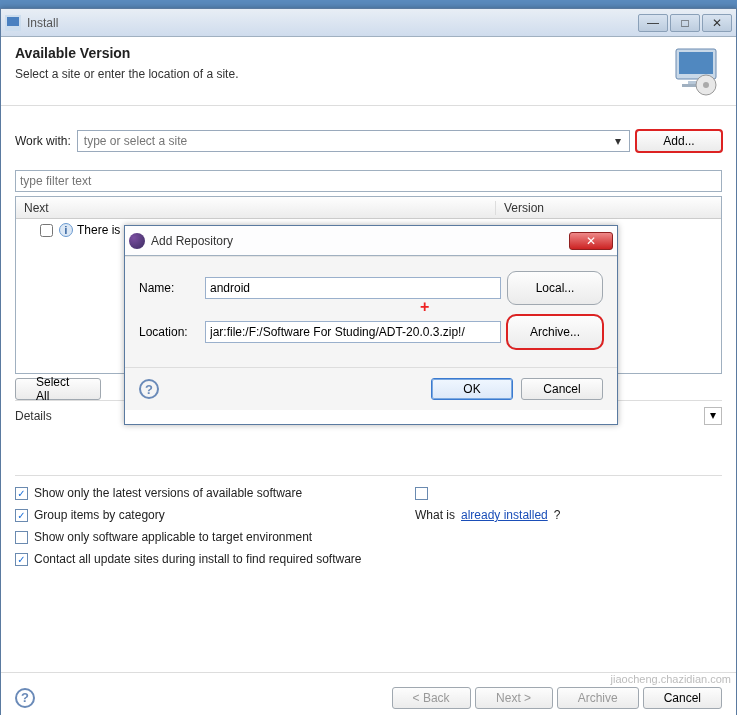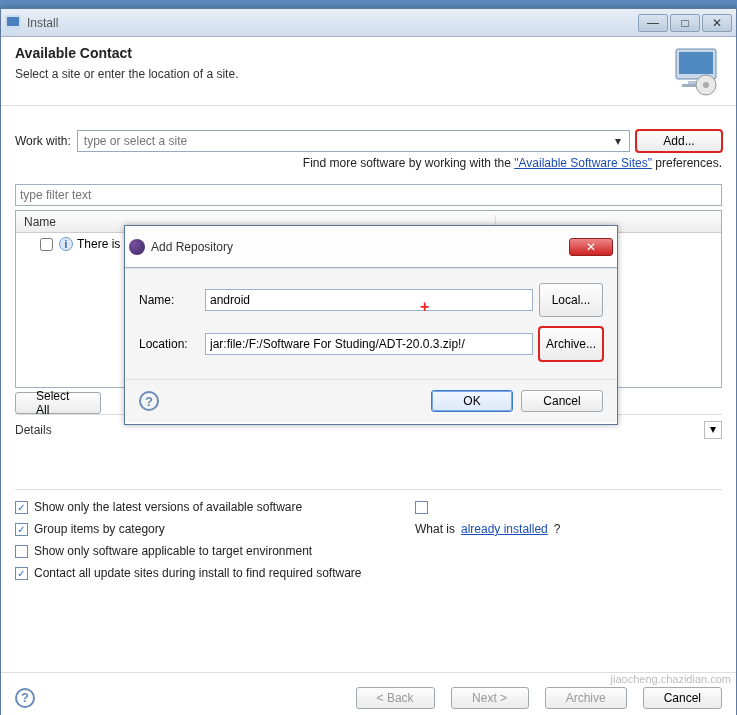--- a/index.html
+++ b/index.html
@@ -44,31 +44,31 @@
   .details-head .lbl { flex:1; color:#333;}
   .details-head .chev { width:18px; height:18px; background:#fff; border:1px solid #bbb; text-align:center; line-height:14px; }
   .details-body { height: 40px; }
   .options { margin-top: 10px; border-top:1px solid #ddd; padding-top: 10px; display:grid; grid-template-columns: 400px 1fr; row-gap: 8px; align-items:center;}
   .optrow { display:flex; align-items:center; gap:6px; color:#222;}
   .chkbox { width:13px; height:13px; border:1px solid #6a8ab0; background:#fff; display:inline-flex; align-items:center; justify-content:center; font-size:10px; color:#1a6ed8;}
   .whatis a { color:#1a4eb8; text-decoration:underline;}
   .footer { position:absolute; bottom:0; left:0; right:0; height:50px; border-top:1px solid #ddd; display:flex; align-items:center; padding: 0 14px; background:#fff;}
   .footer .help { flex:1; }
   .help-icon { width:20px; height:20px; border:2px solid #6a8ab8; border-radius:50%; display:inline-flex; align-items:center; justify-content:center; color:#6a8ab8; font-weight:bold; font-size:13px;}
-  .footer .btn { margin-left: 16px;}
+  .footer .btn { margin-left: 4px;}
   .btn.disabled { color:#999; }
   
   .dialog { top: 225px; left: 124px; width: 494px; height: 200px; z-index: 10;}
-  .dialog .titlebar { height: 42px; background: #fdfdfe; }
+  .dialog .titlebar { height: 30px; background: #fdfdfe; }
   .dialog .eclipse-icon { border-radius:50%; background: radial-gradient(circle at 30% 30%, #7a4ea0, #3a2a60); width:16px; height:16px;}
   .dlg-body { padding: 14px 14px 8px 14px; background: #f5f5f5; border-top:1px solid #e4e4e4;}
   .formrow { display:flex; align-items:center; gap:6px; margin-bottom: 10px;}
   .formrow label { width: 60px;}
   .formrow input { flex:1; height:22px; border:1px solid #9ab0cc; padding:0 4px; background:#fff;}
-  .formrow .btn { width: 64px; padding: 16px;}
+  .formrow .btn { width: 96px; padding: 16px; border-radius: 9px;}
   .red-cross { position:absolute; color:#e22; font-size:16px; font-weight:bold; top: 298px; left: 420px; z-index:20; pointer-events:none;}
   .dlg-footer { border-top:1px solid #ddd; padding: 10px 14px; display:flex; align-items:center; background:#f5f5f5;}
   .dlg-footer .help { flex:1;}
   .dlg-footer .btn { min-width: 82px; margin-left: 8px;}
   .btn.default { border:1px solid #3a7ad0; outline:1px solid #7aa8e0; outline-offset:-2px; background:linear-gradient(#f0f7ff,#dce8f8);}
   .close-red { width: 44px; height: 18px; background: linear-gradient(#e88,#c22); border:1px solid #902020; border-radius:3px; color:#fff; display:flex; align-items:center; justify-content:center;}
   .watermark { position:absolute; right: 6px; bottom: 30px; color: rgba(120,120,120,0.5); font-size: 11px; z-index:5;}
 </style>
 </head>
 <body>
@@ -84,21 +84,21 @@
     <span class="title">Install</span>
     <div class="sysbtns">
       <div class="sysbtn">—</div>
       <div class="sysbtn">□</div>
       <div class="sysbtn close">✕</div>
     </div>
   </div>
 
   <div class="header-area">
     <div class="header-text">
-      <h2>Available Contact</h2>
+      <h2>Available Version</h2>
       <p>Select a site or enter the location of a site.</p>
     </div>
     <div class="header-icon">
       <svg class="monitor-svg" viewBox="0 0 52 52">
         <rect x="6" y="4" width="40" height="30" rx="2" fill="#c8d8e8" stroke="#6a8ab0"></rect>
         <rect x="9" y="7" width="34" height="22" fill="#5088c0"></rect>
         <rect x="18" y="36" width="16" height="3" fill="#b8c8d8"></rect>
         <rect x="12" y="39" width="28" height="3" fill="#a0b0c0"></rect>
         <circle cx="36" cy="40" r="10" fill="#e8e8e8" stroke="#999"></circle>
         <circle cx="36" cy="40" r="3" fill="#aaa"></circle>
@@ -108,29 +108,27 @@
 
   <div class="body">
     <div class="workwith">
       <label>Work with:</label>
       <div class="combo">
         <input placeholder="type or select a site" style="">
         <span class="drop">▾</span>
       </div>
       <div class="btn highlight-red" style="width:86px">Add...</div>
     </div>
-    <div class="findmore">
-      <span>Find more software by working with the </span><a href="#">"Available Software Sites"</a><span> preferences.</span>
-    </div>
 
     <input class="filter" placeholder="type filter text" style="">
 
     <div class="table">
       <div class="thead">
-        <div class="col col-name">Name</div>
+        <div class="col col-name">Next</div>
+        <div class="col col-ver">Version</div>
       </div>
       <div class="trow">
         <input type="checkbox" class="chk" style="">
         <span class="info-icon">i</span>
         <span>There is</span>
       </div>
     </div>
 
     <div class="sel-buttons">
       <div class="btn" style="width:86px">Select All</div>

